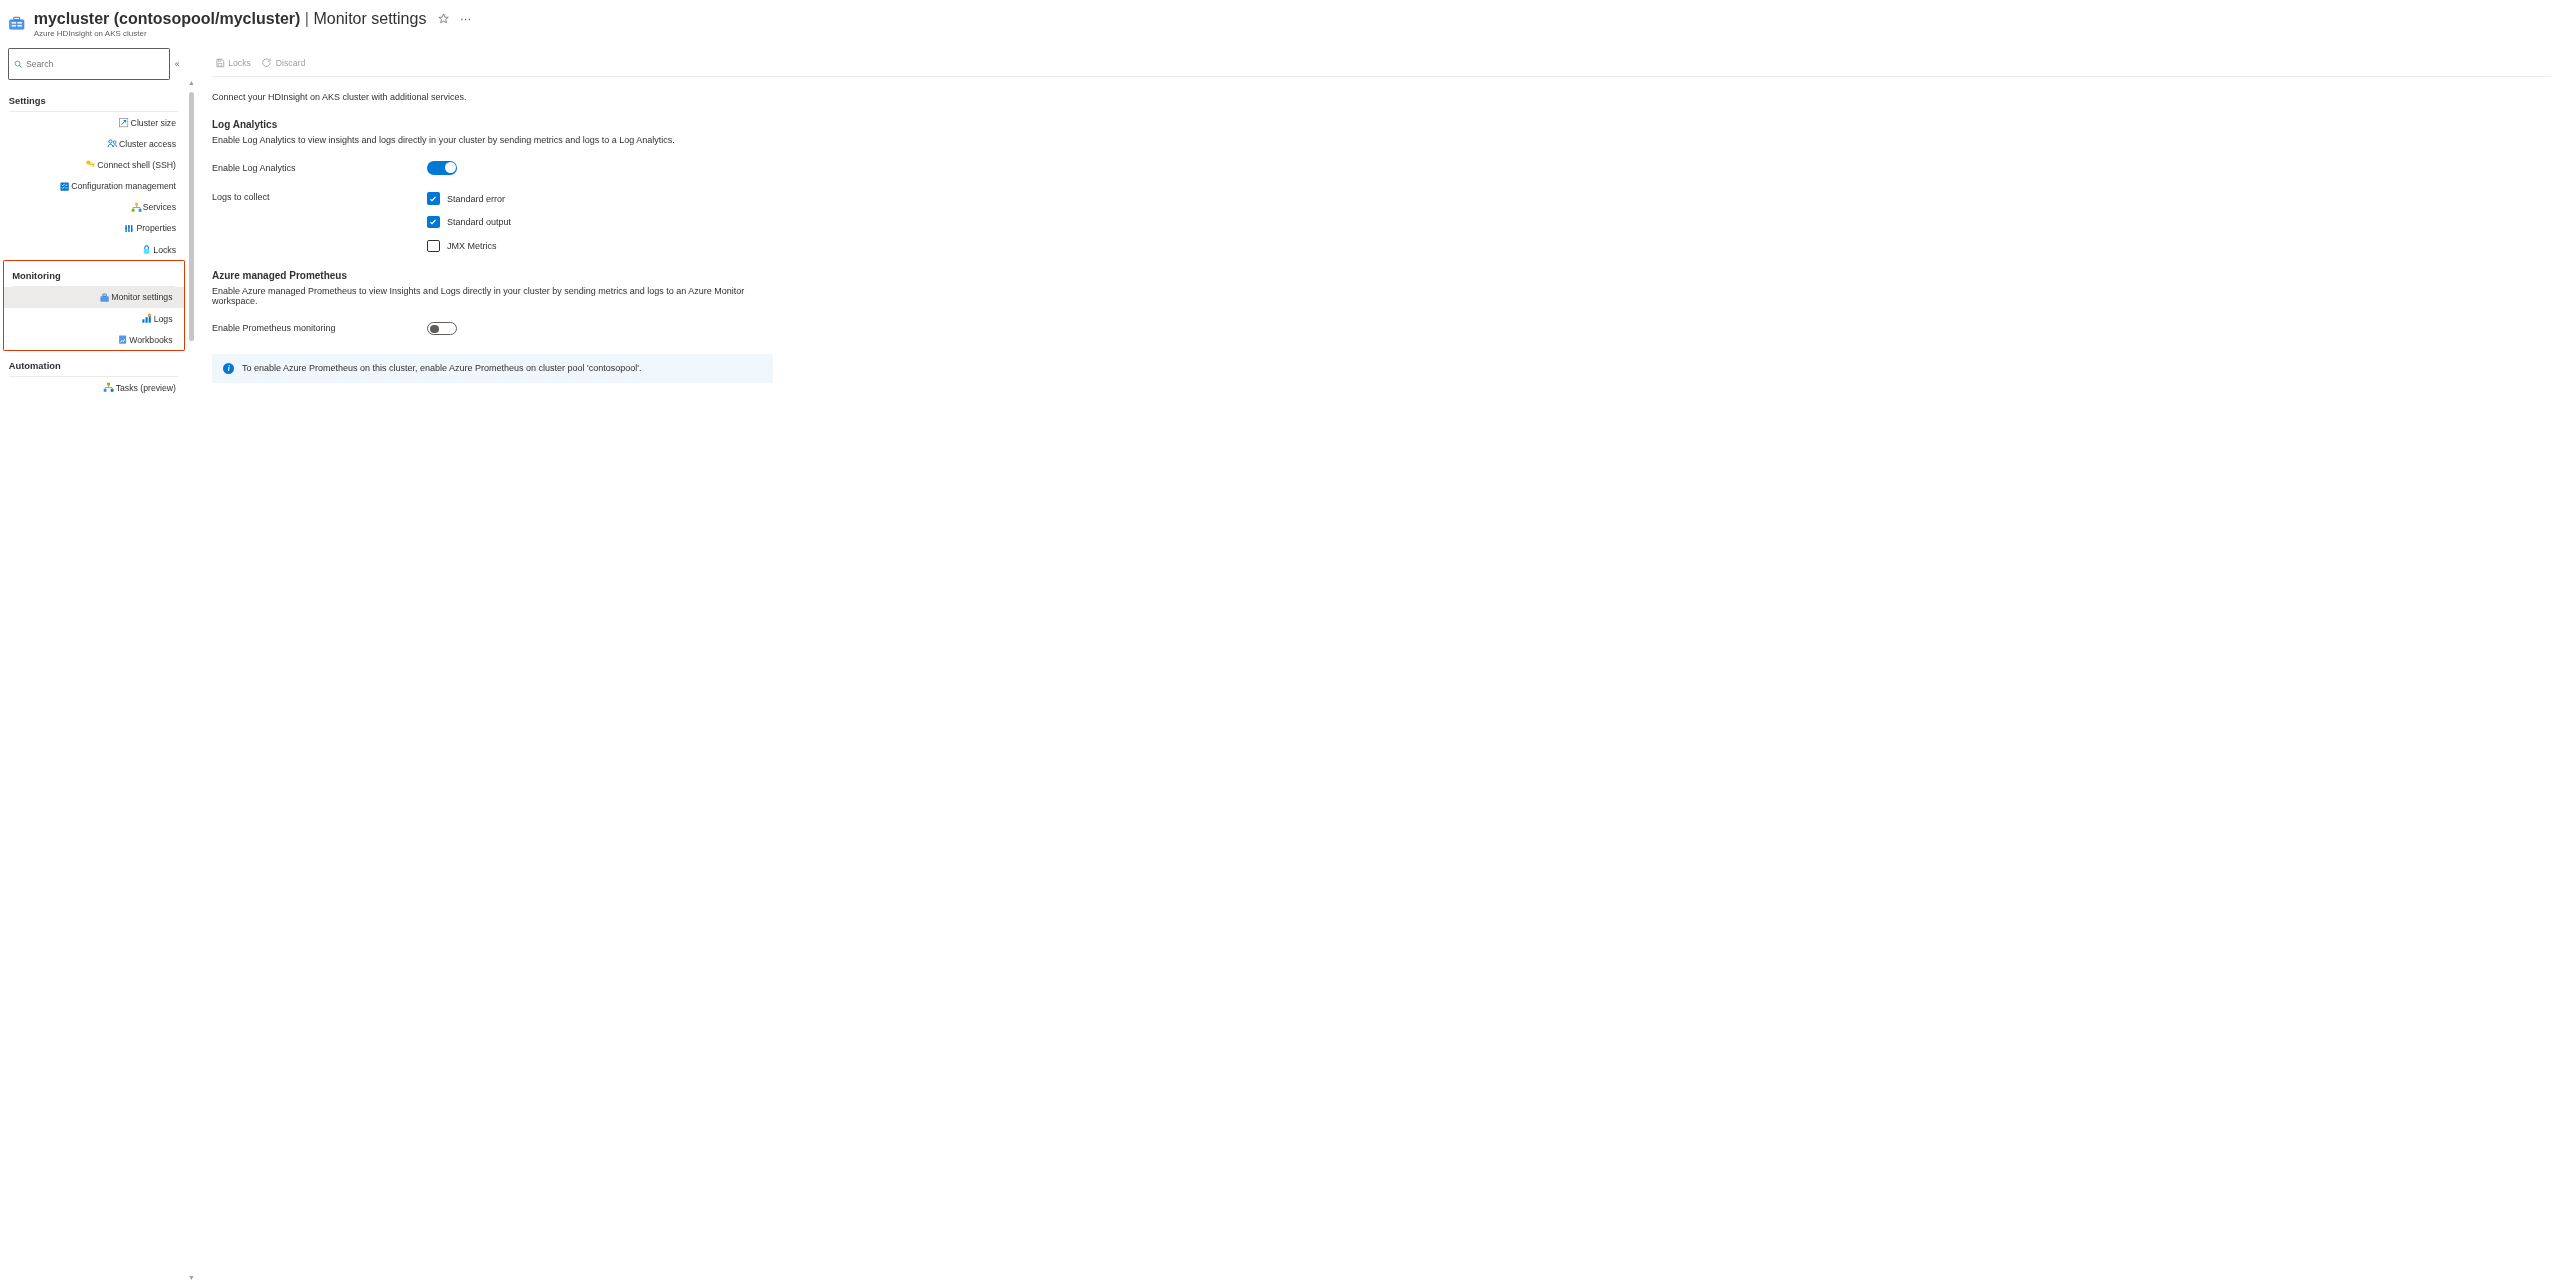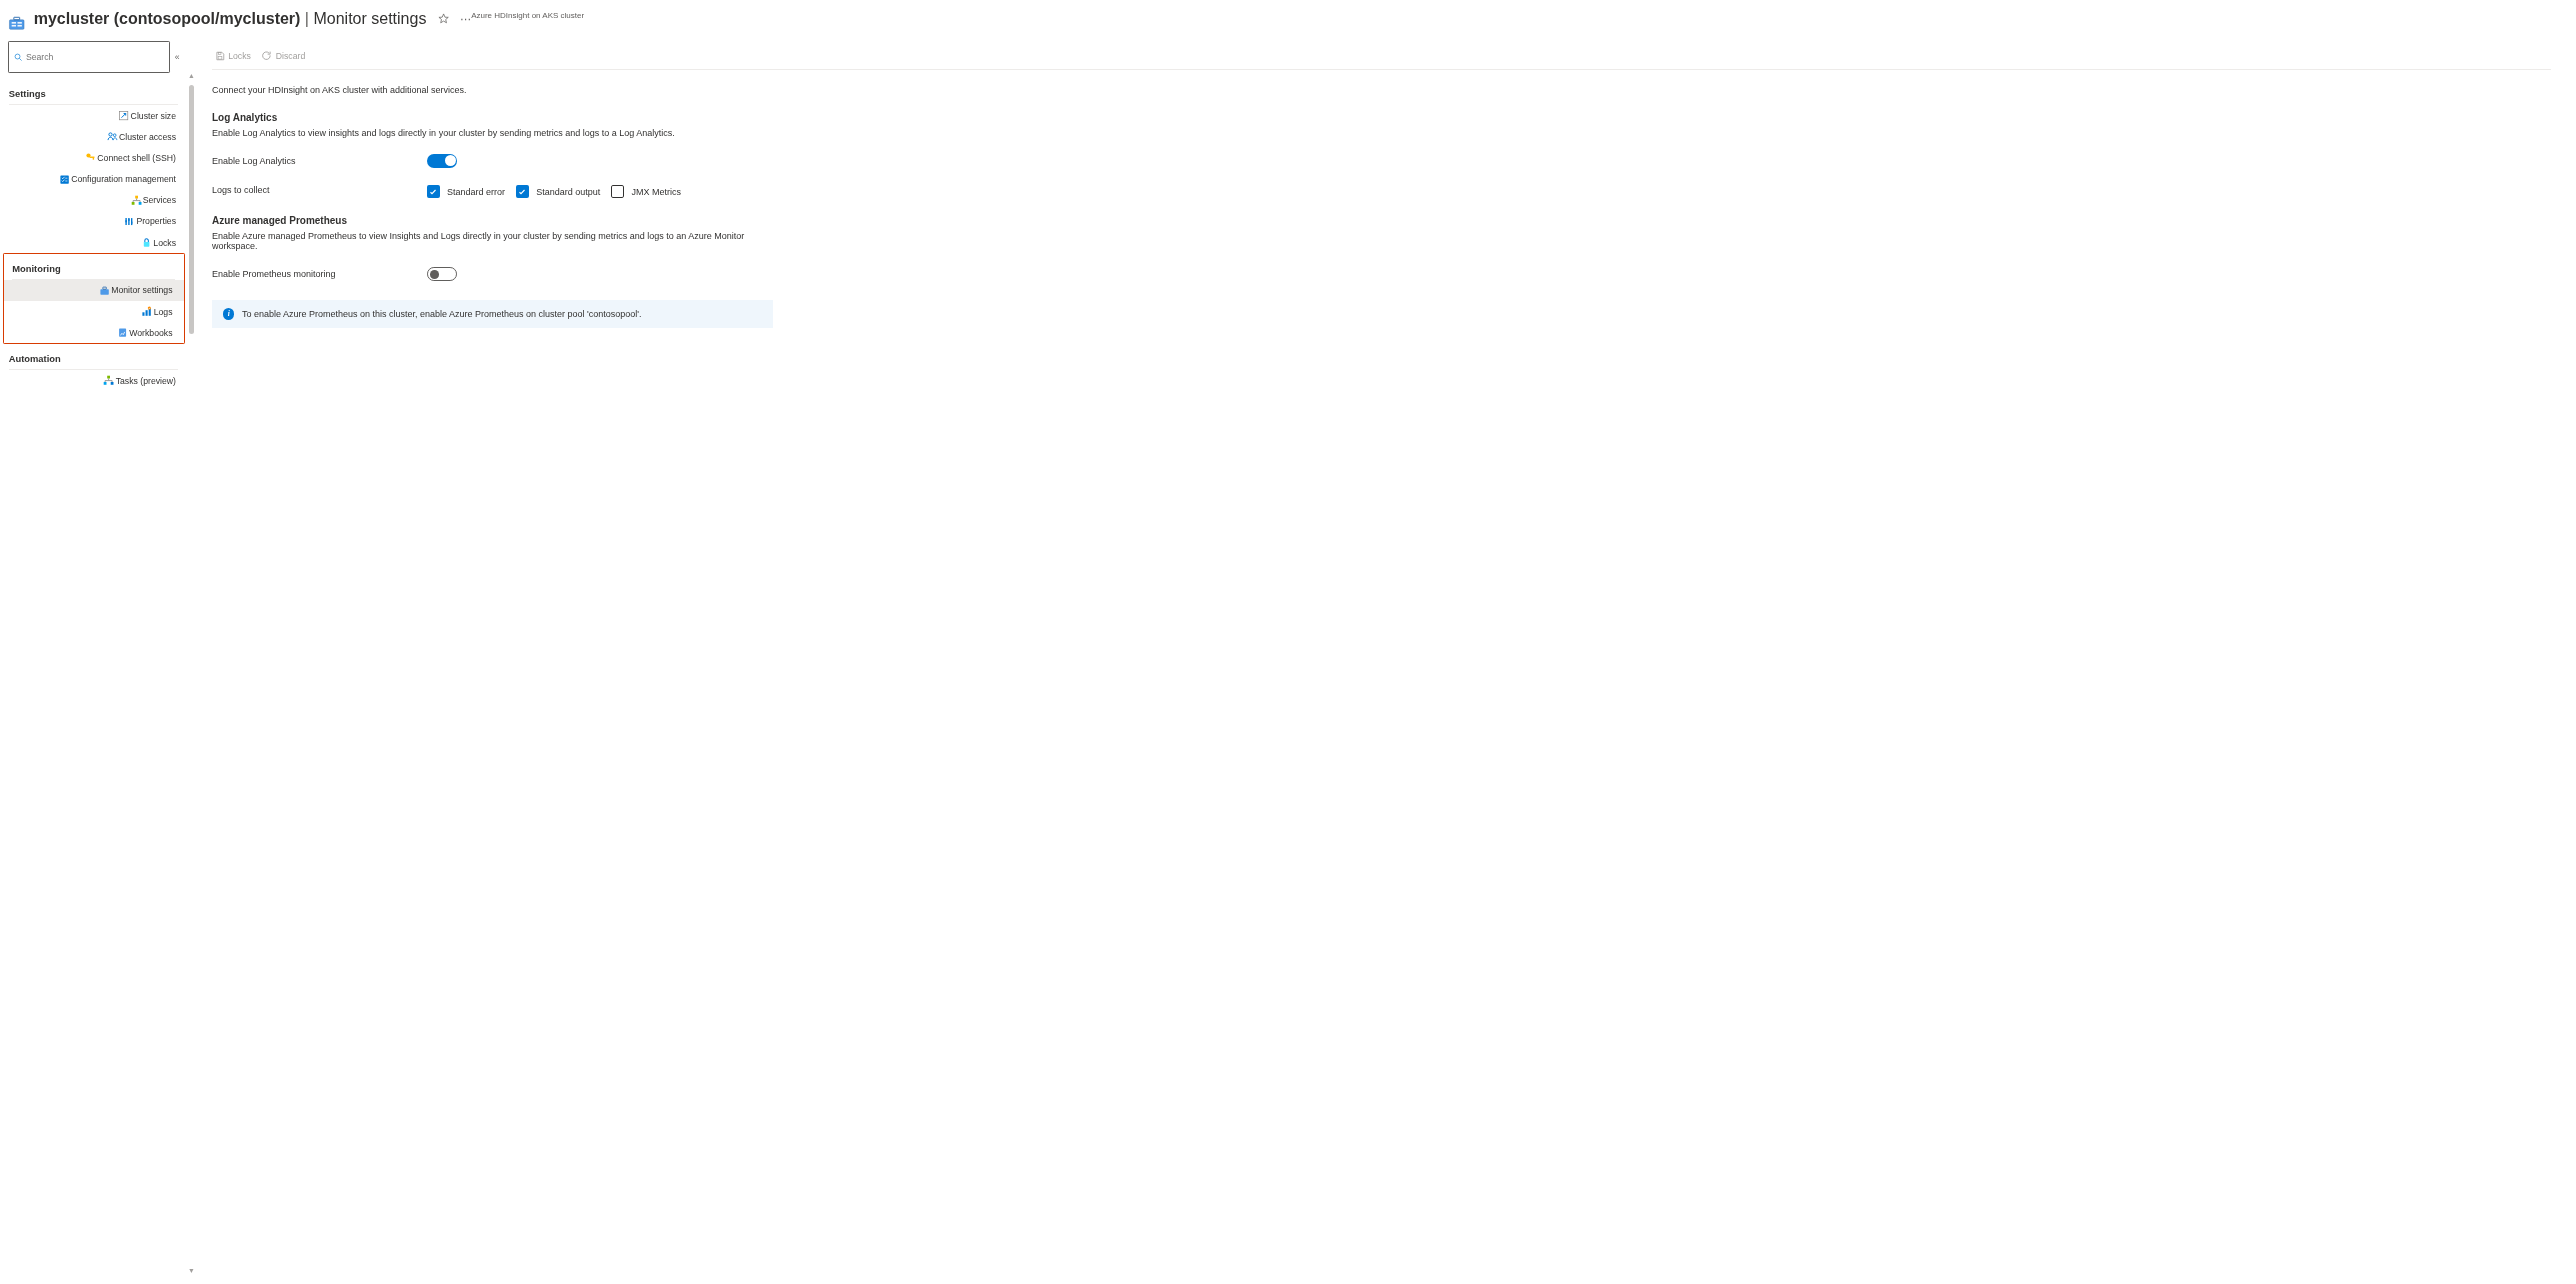--- a/index.html
+++ b/index.html
@@ -17,21 +17,21 @@
       gap: 8.7px;
     }
     .header-icon {
       width: 17.5px;
       height: 17.5px;
       flex-shrink: 0;
       margin-top: 3.7px;
     }
     .header-titleblock {
       display: flex;
-      flex-direction: row;
+      flex-direction: column;
       justify-content: space-between;
     }
     .header-title-row {
       display: flex;
       align-items: center;
       gap: 11.2px;
     }
     .header-title {
       font-size: 16px;
       font-weight: 600;
@@ -158,21 +158,21 @@
     .toolbar-hr { border: none; border-top: 0.6px solid #edebe9; margin-bottom: 15px; }
     .intro { margin-bottom: 17.5px; font-size: 9px; }
     .section-h { font-size: 10px; font-weight: 600; margin-bottom: 5px; }
     .section-desc { font-size: 9px; margin-bottom: 16px; max-width: 549px; }
     .form-row {
       display: flex;
       align-items: center;
       margin-bottom: 17.5px;
     }
     .form-label { width: 215px; font-size: 9px; }
-    .form-control { display:flex; flex-direction:row; gap:11.2px; }
+    .form-control { display:flex; flex-direction:column; gap:11.2px; }
     .toggle {
       width: 30px; height: 13.7px; border-radius: 6.9px; position: relative; cursor:pointer;
     }
     .toggle.on { background: #0078d4; }
     .toggle.off { background: #ffffff; border: 0.6px solid #605e5c; }
     .toggle .knob {
       position: absolute; top: 1.2px; width: 11.2px; height: 11.2px; border-radius: 50%; background: #fff;
     }
     .toggle.on .knob { right: 1.2px; }
     .toggle.off .knob { left: 1.9px; width:8.7px; height:8.7px; top:1.9px; background:#605e5c; }

